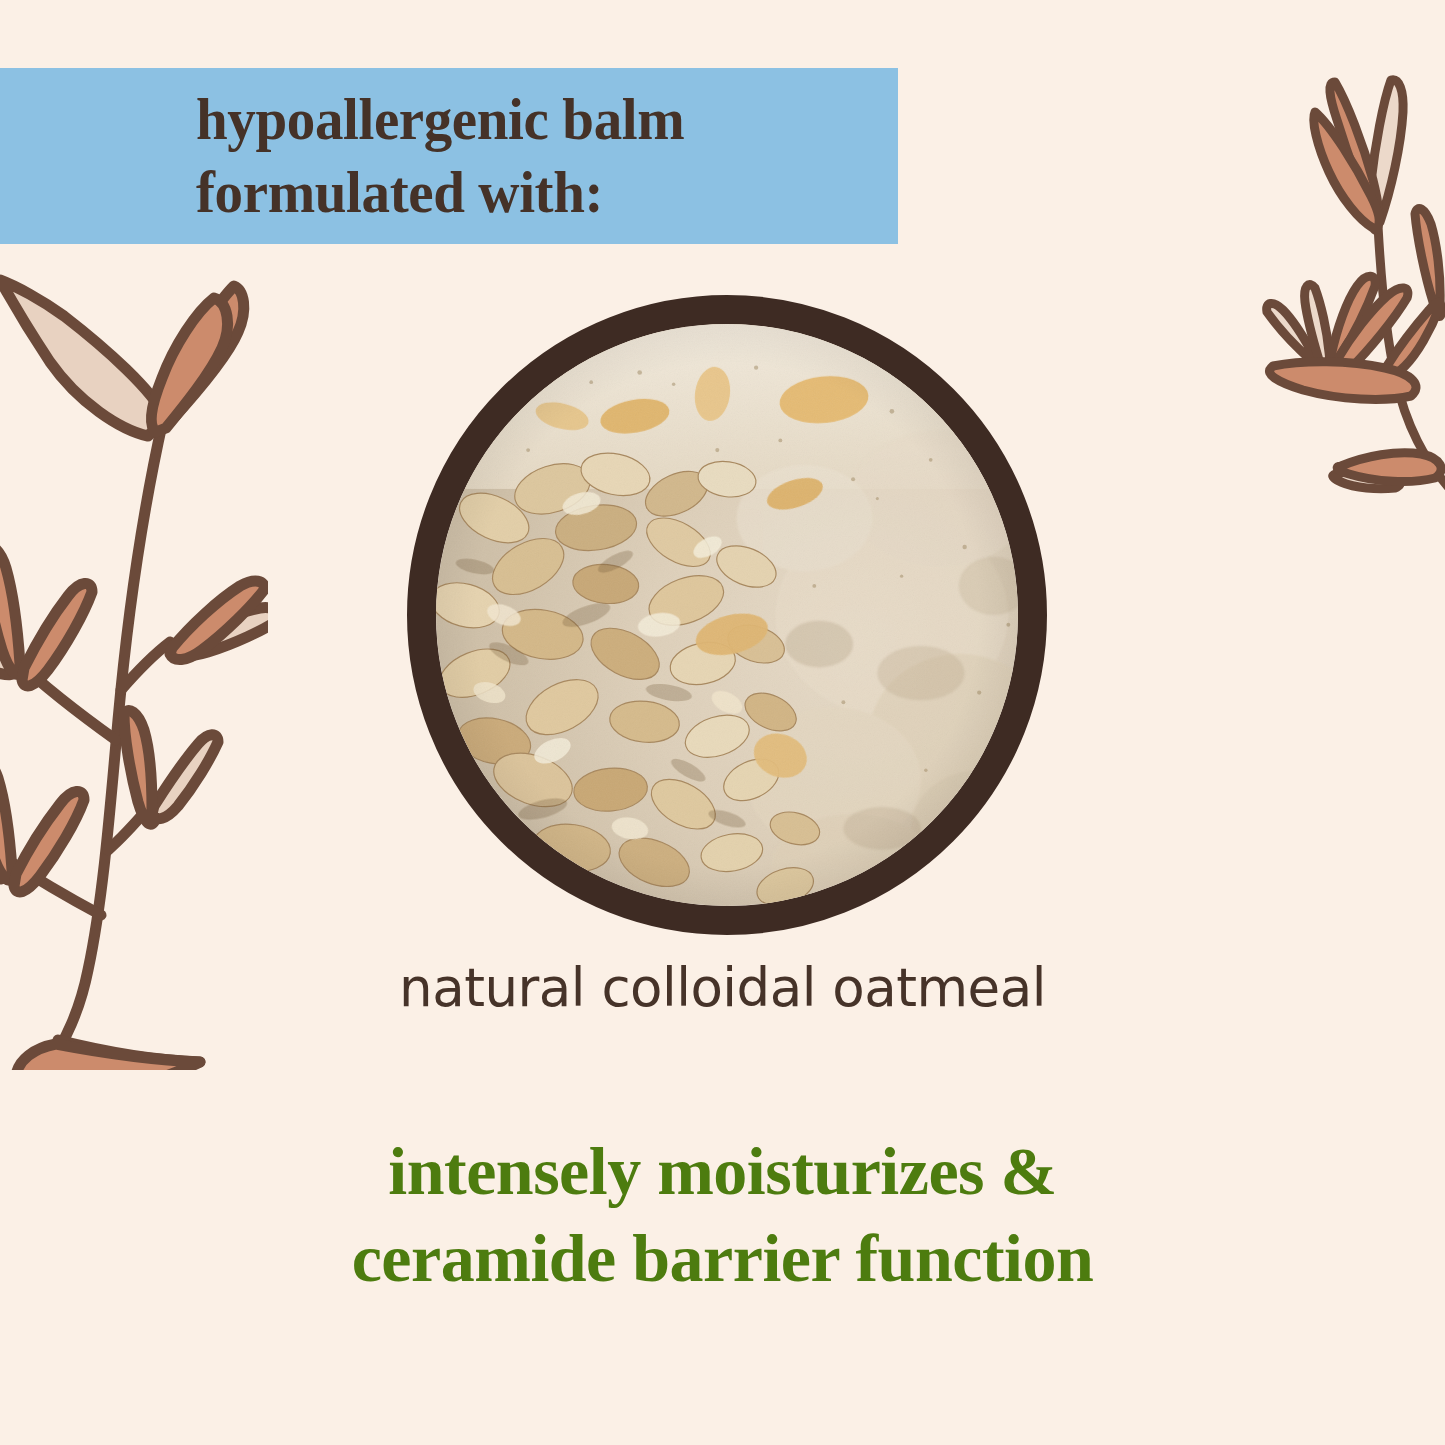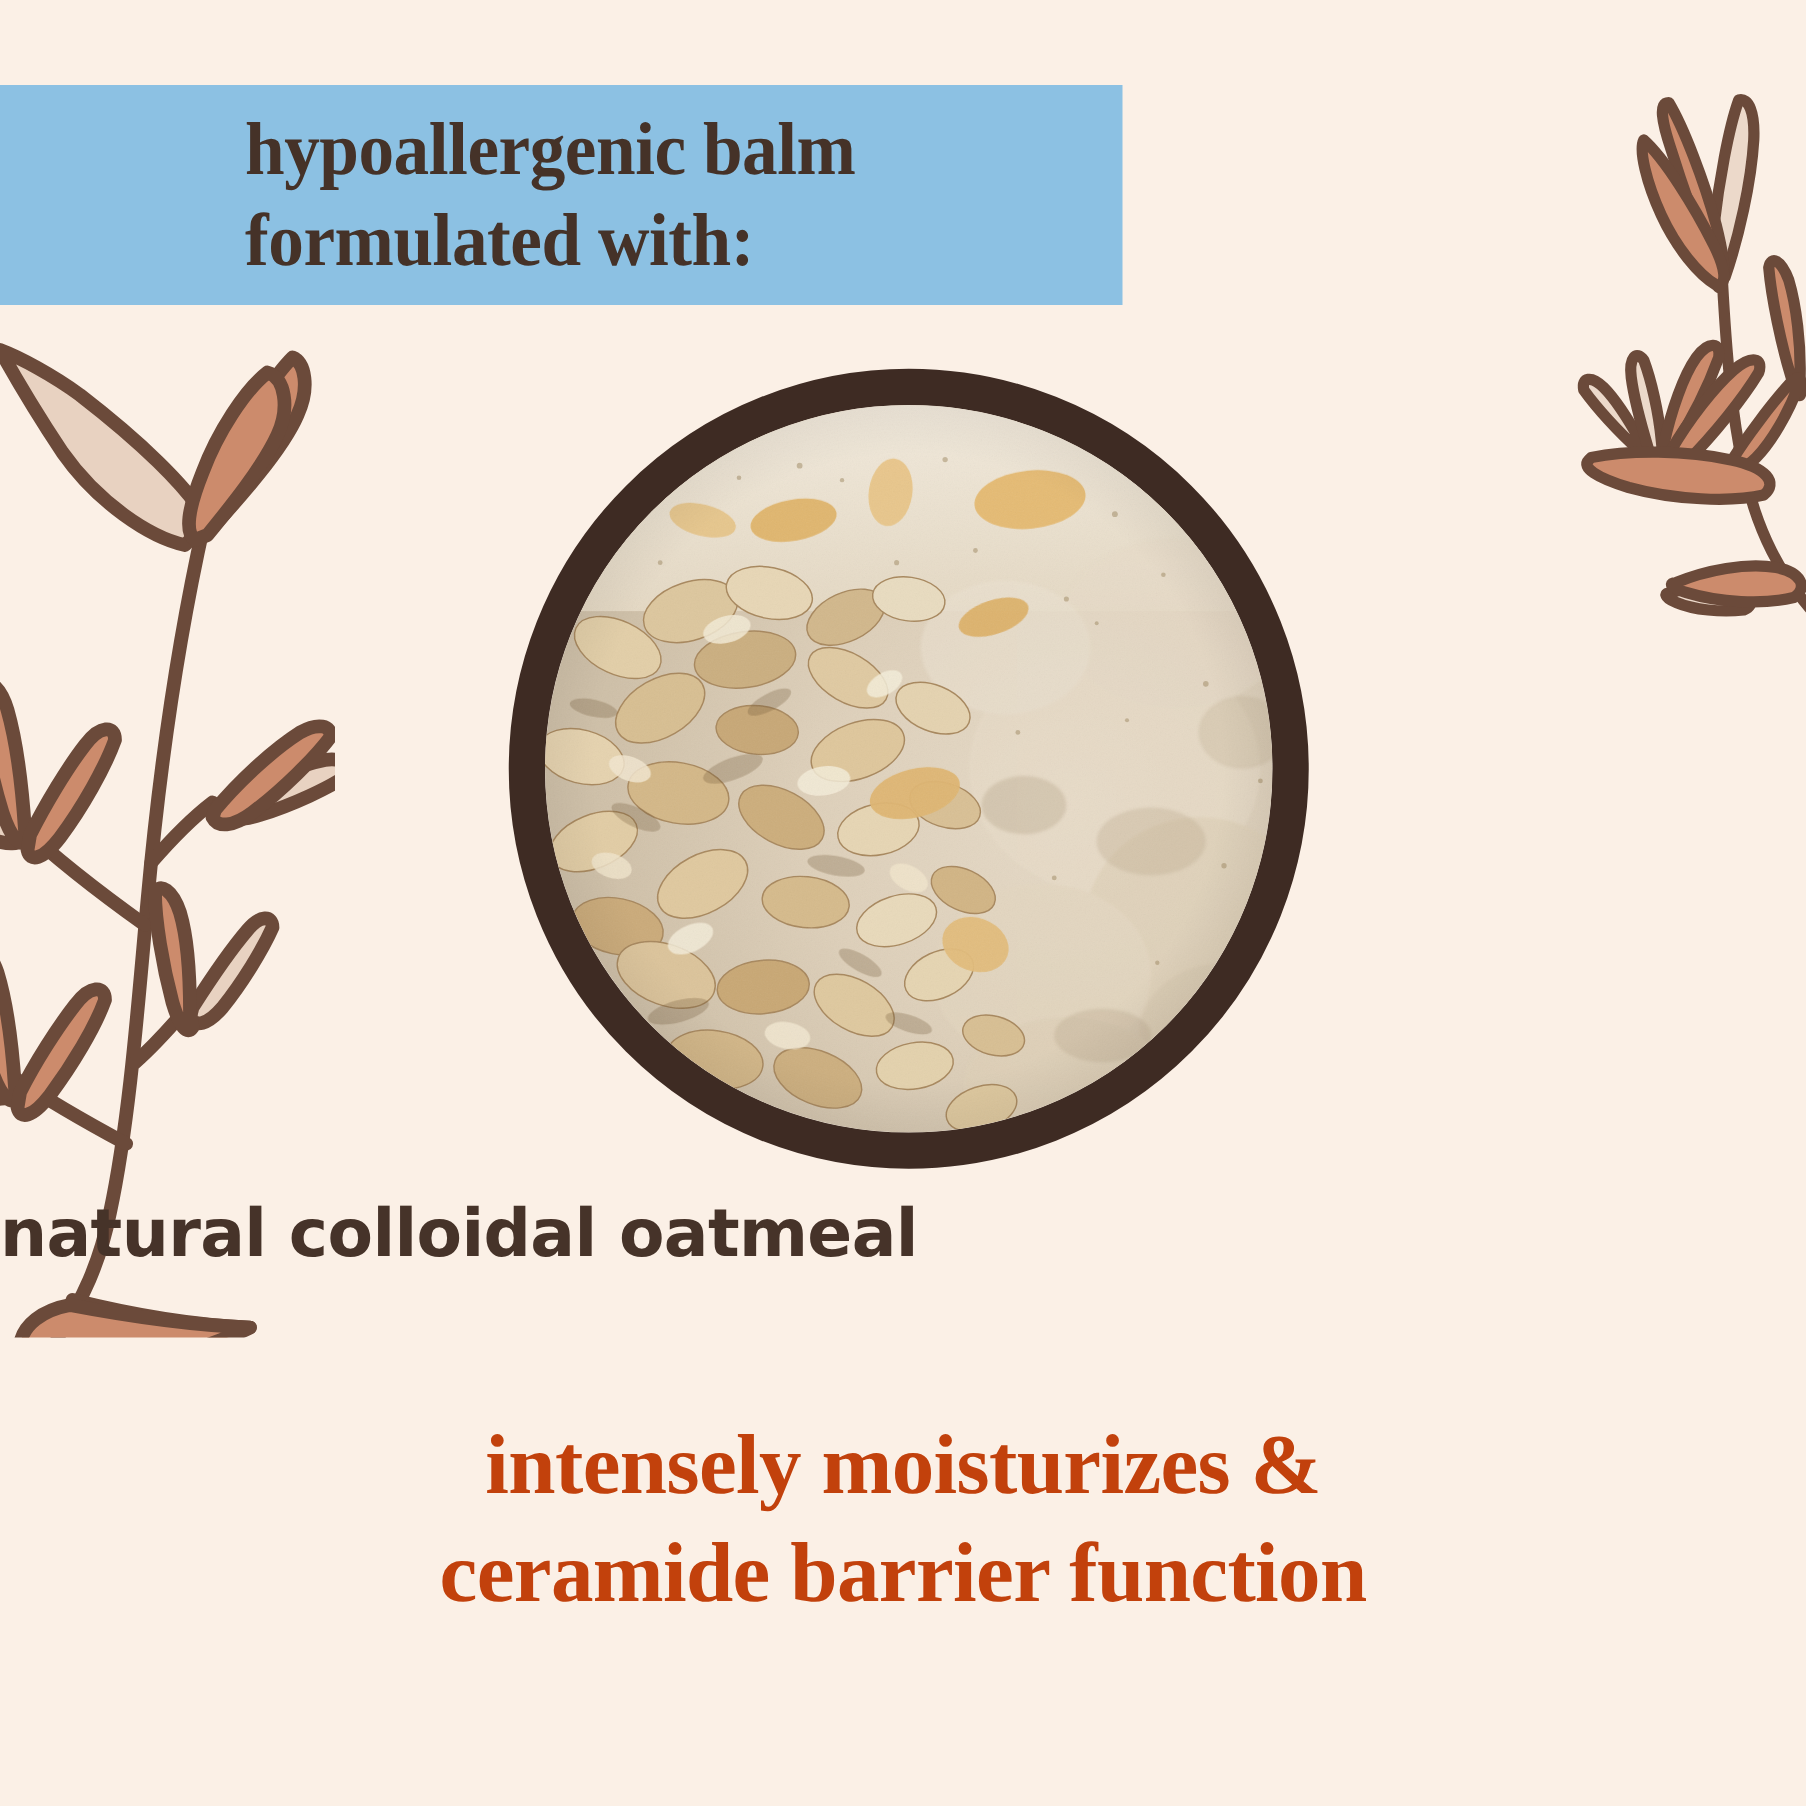--- a/index.html
+++ b/index.html
@@ -72,41 +72,42 @@
     overflow: hidden;
   }
   #oat-photo svg { display: block; width: 100%; height: 100%; }
 
   
   #ingredient-caption {
     position: absolute;
     left: 0;
     top: 952px;
     width: 1445px;
+    text-align: center;
     font-family: "DejaVu Sans", sans-serif;
-    font-weight: 700;
+    font-weight: 400;
     font-size: 53px;
     line-height: 72px;
     color: #463329;
     letter-spacing: -0.5px;
   }
   #ingredient-caption .cap-line { display: block; }
 
   
   #benefit-statement {
     position: absolute;
     left: 0;
     top: 1128px;
     width: 1445px;
     text-align: center;
     font-family: "Liberation Serif", serif;
     font-weight: bold;
     font-size: 68px;
     line-height: 87px;
-    color: #c2410c;
+    color: #4d7c0f;
     letter-spacing: -0.5px;
   }
   #benefit-statement .ben-line { display: block; }
 </style>
 </head>
 <body>
 
 <div id="canvas">
 
   <div class="plant" id="plant-left">

